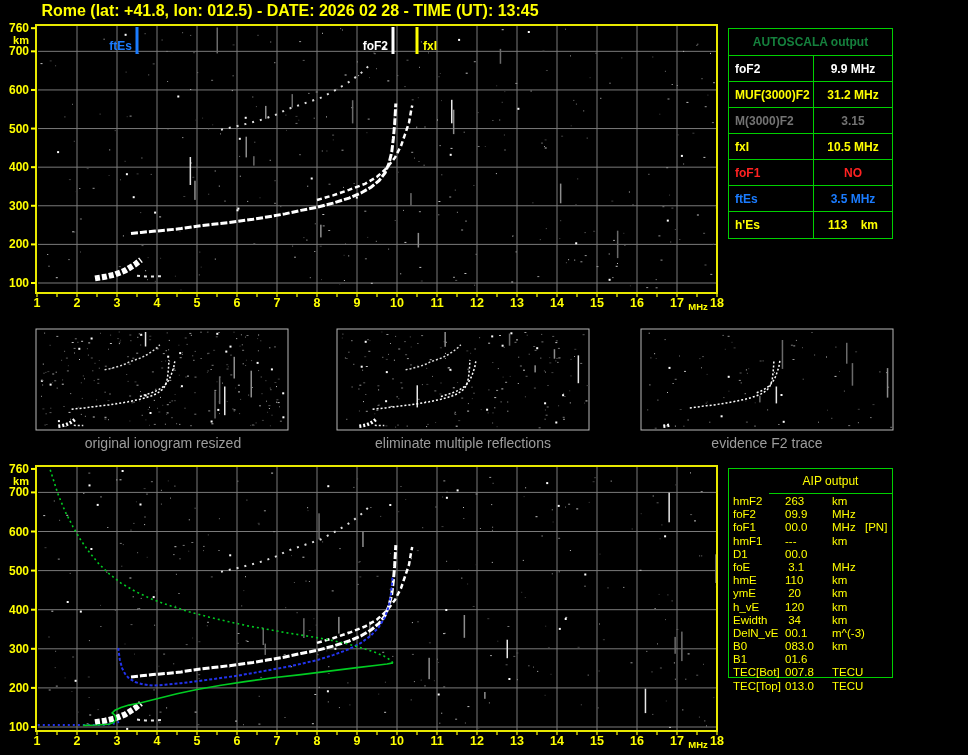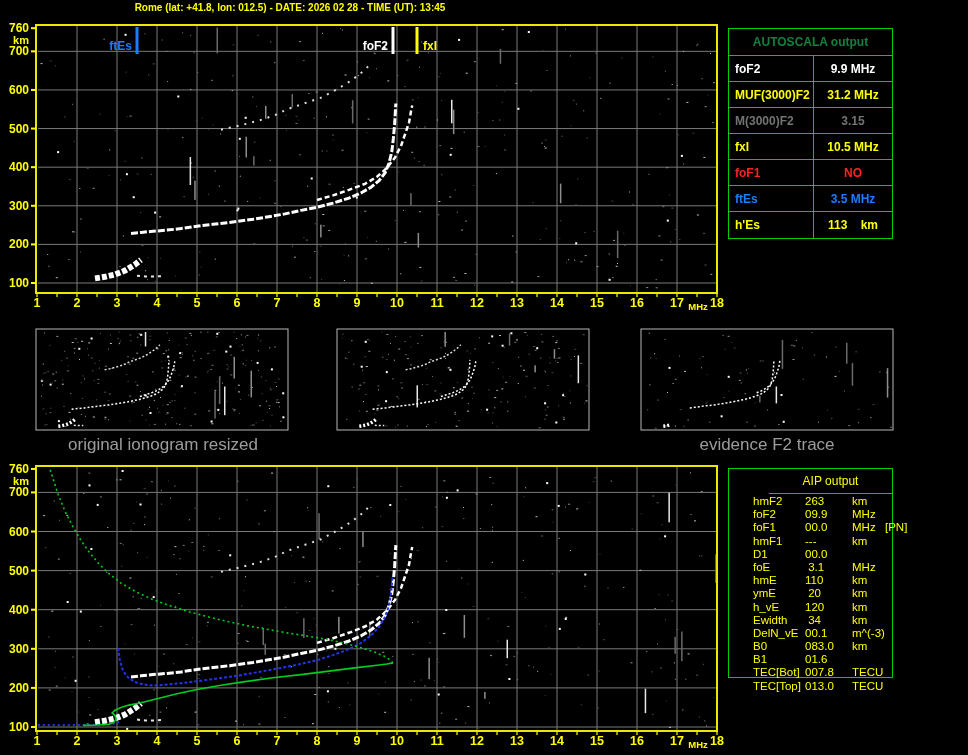--- a/index.html
+++ b/index.html
@@ -1,40 +1,40 @@
 <!DOCTYPE html>
 <html><head>
 <meta charset="utf-8">
 <style>
   html,body{margin:0;padding:0;background:#000;}
   .screen{position:relative;width:968px;height:755px;background:#000;overflow:hidden;
           font-family:"Liberation Sans",sans-serif;}
   .title{position:absolute;top:2px;left:0;width:580px;text-align:center;
-         color:#ffff00;font-size:10px;font-weight:700;letter-spacing:0px;}
+         color:#ffff00;font-size:16px;font-weight:700;letter-spacing:0px;}
   svg{position:absolute;left:0;top:0;}
   .panel{position:absolute;border:1px solid #00d000;box-sizing:border-box;background:#000;}
   
   .asc{left:728px;top:28px;width:165px;height:211px;display:grid;
        grid-template-rows:27px repeat(7,1fr);}
   .asc-header{border-bottom:1px solid #00d000;color:#15803d;font-weight:700;font-size:12px;
        display:flex;align-items:center;justify-content:center;}
   .asc-row{display:flex;border-bottom:1px solid #00d000;font-weight:700;font-size:12px;}
   .asc-row:last-child{border-bottom:none;}
   .asc-label{width:84px;display:flex;align-items:center;padding-left:6px;box-sizing:border-box;}
   .asc-value{flex:1;border-left:1px solid #00d000;display:flex;align-items:center;
        justify-content:center;white-space:pre;}
   
   .aip{left:728px;top:468px;width:165px;height:210px;padding-left:40px;}
   .aip-header{height:24px;border-bottom:1px solid #00d000;color:#ffff00;font-size:12px;
        display:flex;align-items:center;justify-content:center;}
-  .aip-rows{position:absolute;left:0;top:27px;width:165px;padding-left:20px;}
+  .aip-rows{position:absolute;left:0;top:27px;width:165px;}
   .aip-row{position:relative;height:13.2px;color:#ffff00;font-size:11.5px;white-space:pre;}
   .aip-row span{position:absolute;top:0;}
   .aip-l{left:5px;} .aip-v{left:57px;} .aip-u{left:104px;} .aip-n{left:137px;}
-  .caption{position:absolute;top:435px;width:252px;text-align:center;color:#9c9c9c;font-size:17px;}
+  .caption{position:absolute;top:435px;width:252px;text-align:center;color:#9c9c9c;font-size:14px;}
 </style>
 </head>
 <body>
 
 <div class="screen">
   <div class="title">Rome (lat: +41.8, lon: 012.5) - DATE: 2026 02 28 - TIME (UT): 13:45</div>
 
   <svg id="gfx" width="968" height="755" viewBox="0 0 968 755">
       <g>
         <g>
@@ -1609,20 +1609,21 @@
         <div class="asc-label">ftEs</div>
         <div class="asc-value">3.5 MHz</div>
       </div>
       <div class="asc-row" style="color: rgb(255, 255, 0);">
         <div class="asc-label">h'Es</div>
         <div class="asc-value">113    km</div>
       </div>
     </div>
 
   <div class="caption" style="left:37px">original ionogram resized</div>
+  <div class="caption" style="left:337px">eliminate multiple reflections</div>
   <div class="caption" style="left:641px">evidence F2 trace</div>
 
   <div class="panel aip">
     <div class="aip-header">AIP output</div>
   </div>
   <div class="aip-rows" style="left:728px;top:495px;position:absolute;">
       <div class="aip-row"><span class="aip-l">hmF2</span><span class="aip-v">263</span><span class="aip-u">km</span></div>
       <div class="aip-row"><span class="aip-l">foF2</span><span class="aip-v">09.9</span><span class="aip-u">MHz</span></div>
       <div class="aip-row"><span class="aip-l">foF1</span><span class="aip-v">00.0</span><span class="aip-u">MHz</span><span class="aip-n">[PN]</span></div>
       <div class="aip-row"><span class="aip-l">hmF1</span><span class="aip-v">---</span><span class="aip-u">km</span></div>

